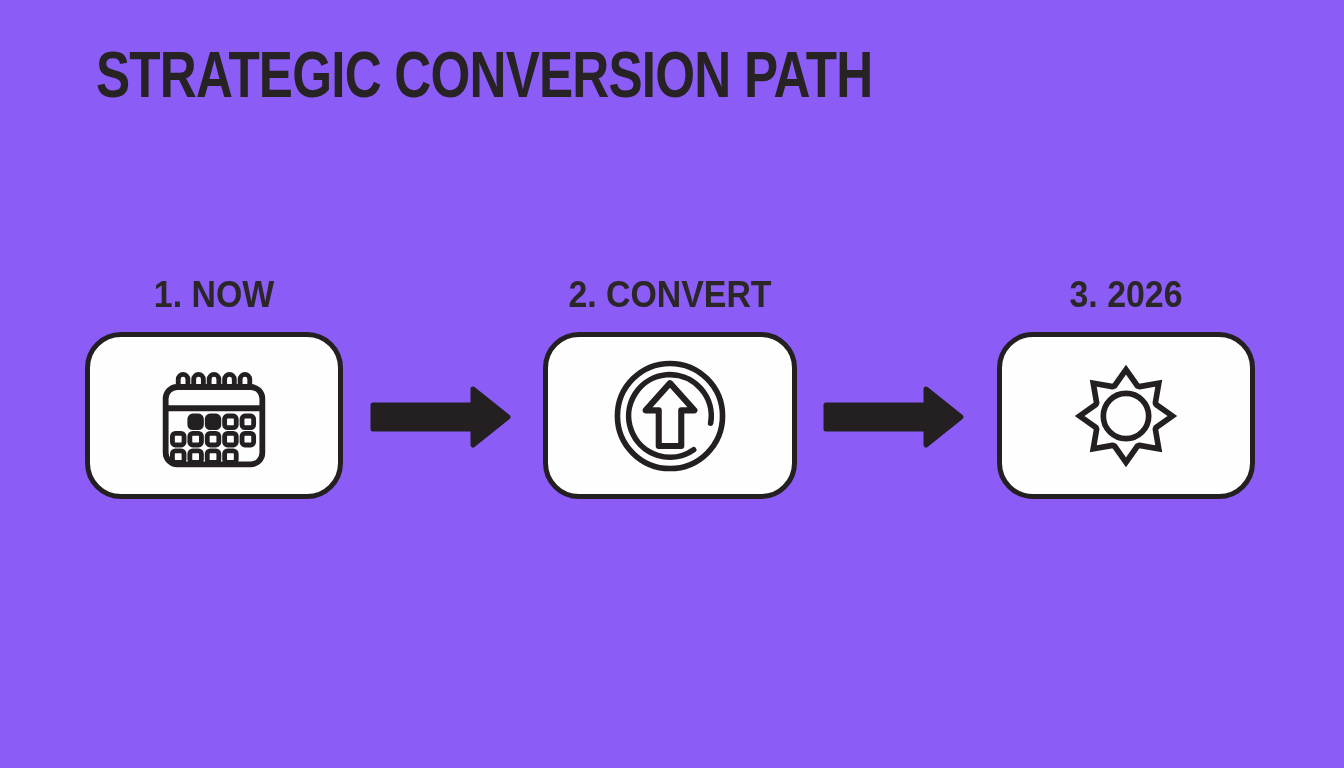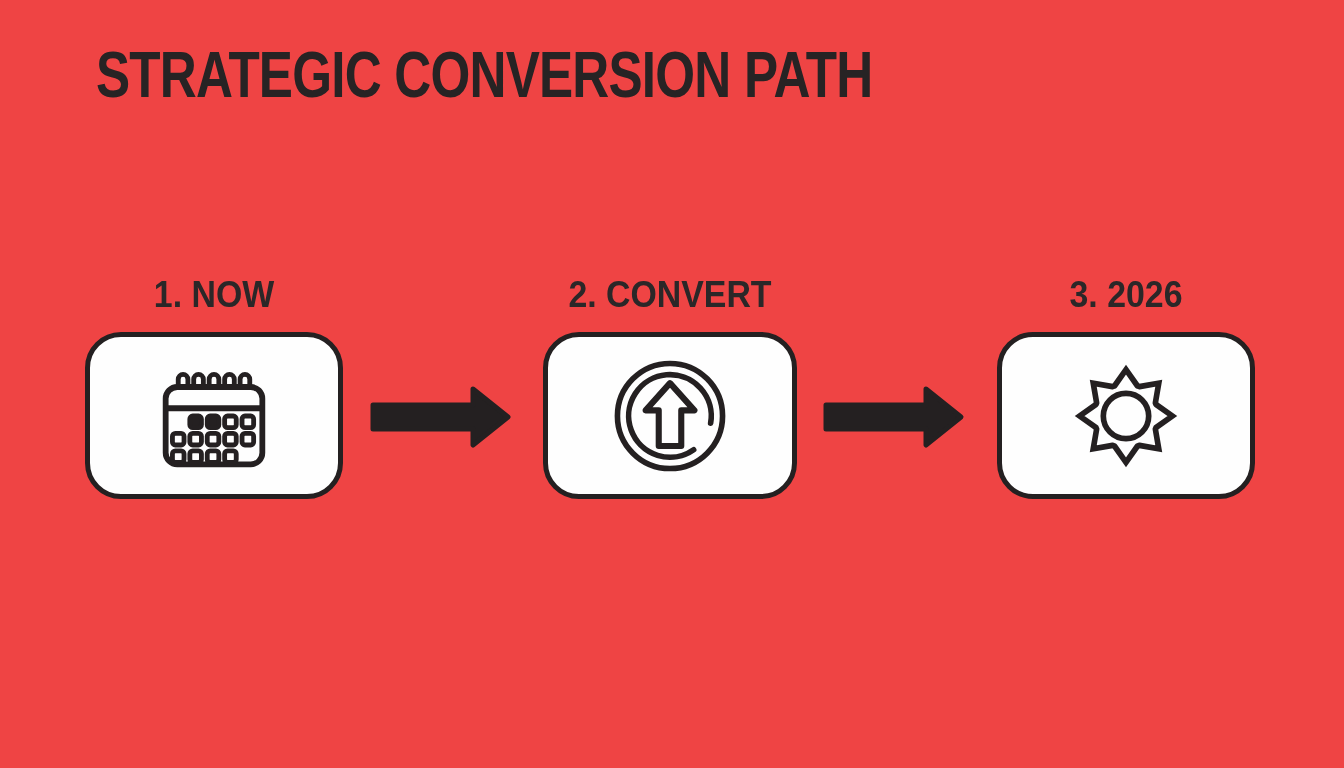--- a/index.html
+++ b/index.html
@@ -1,20 +1,20 @@
 <!DOCTYPE html>
 <html><head>
 <meta charset="utf-8">
 <style>
   html, body { margin: 0; padding: 0; }
   .canvas {
     position: relative;
     width: 1344px;
     height: 768px;
-    background: #ef4444;
+    background: #8b5cf6;
     overflow: hidden;
     font-family: "Liberation Sans", sans-serif;
   }
   .title {
     position: absolute;
     left: 96px;
     top: 38px;
     margin: 0;
     font-size: 64px;
     font-weight: 700;

